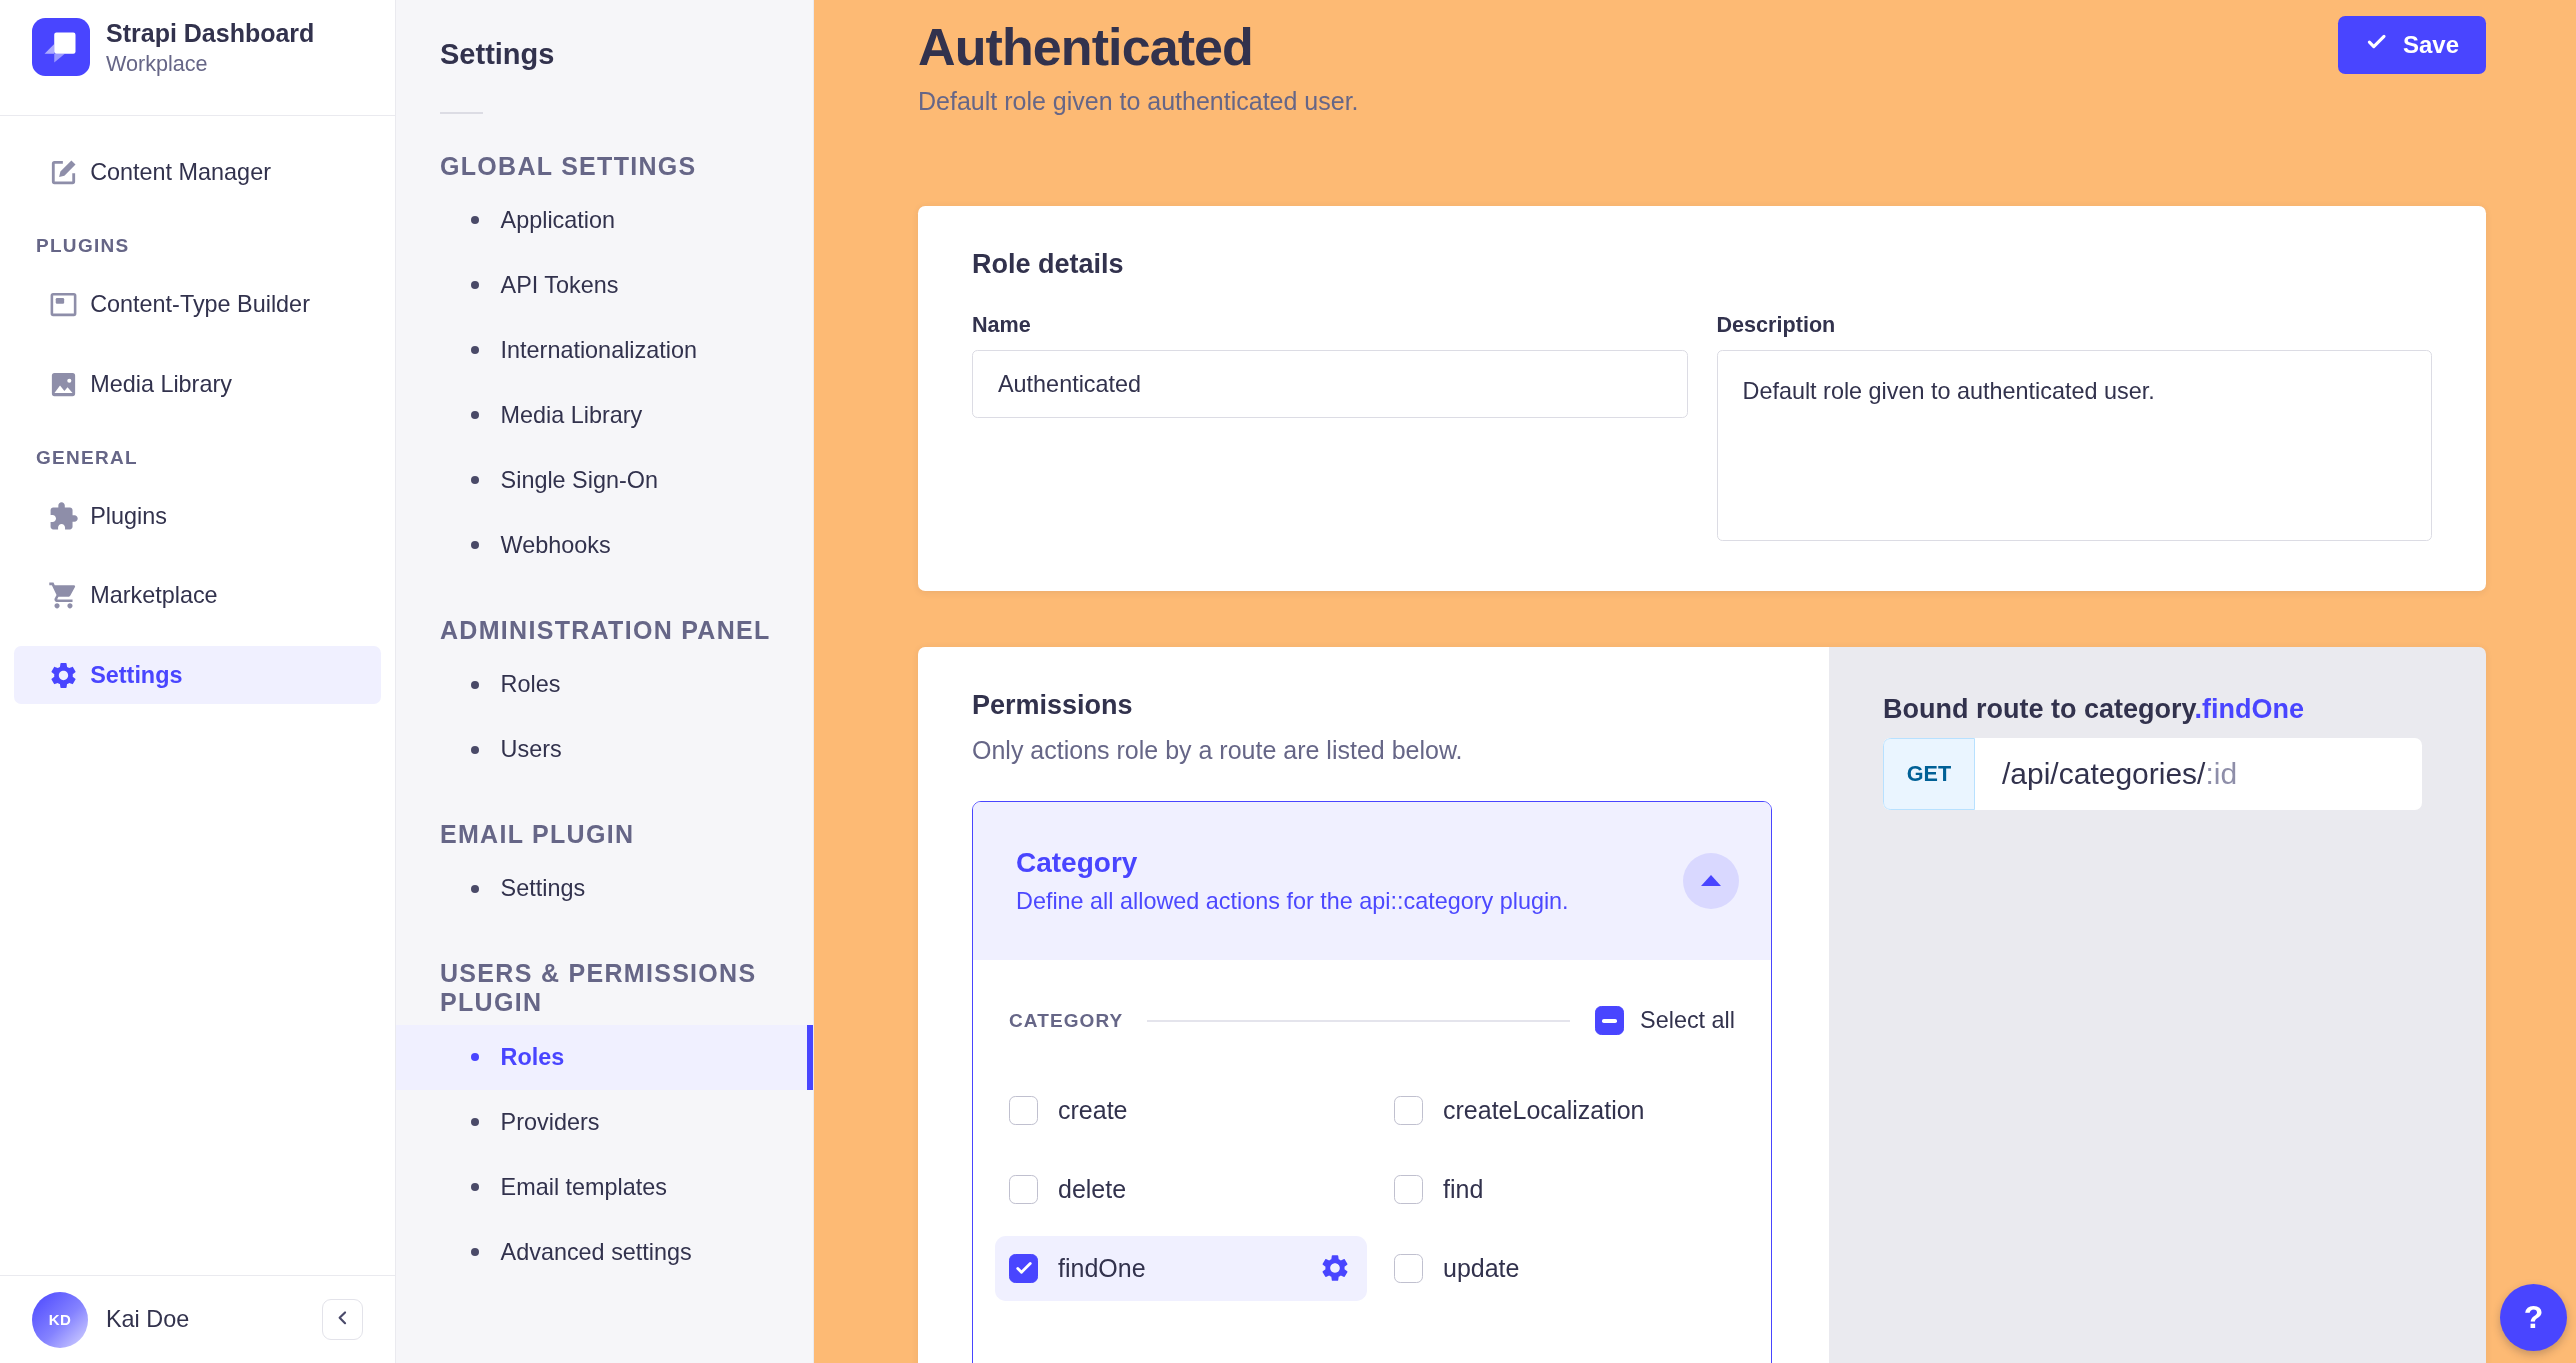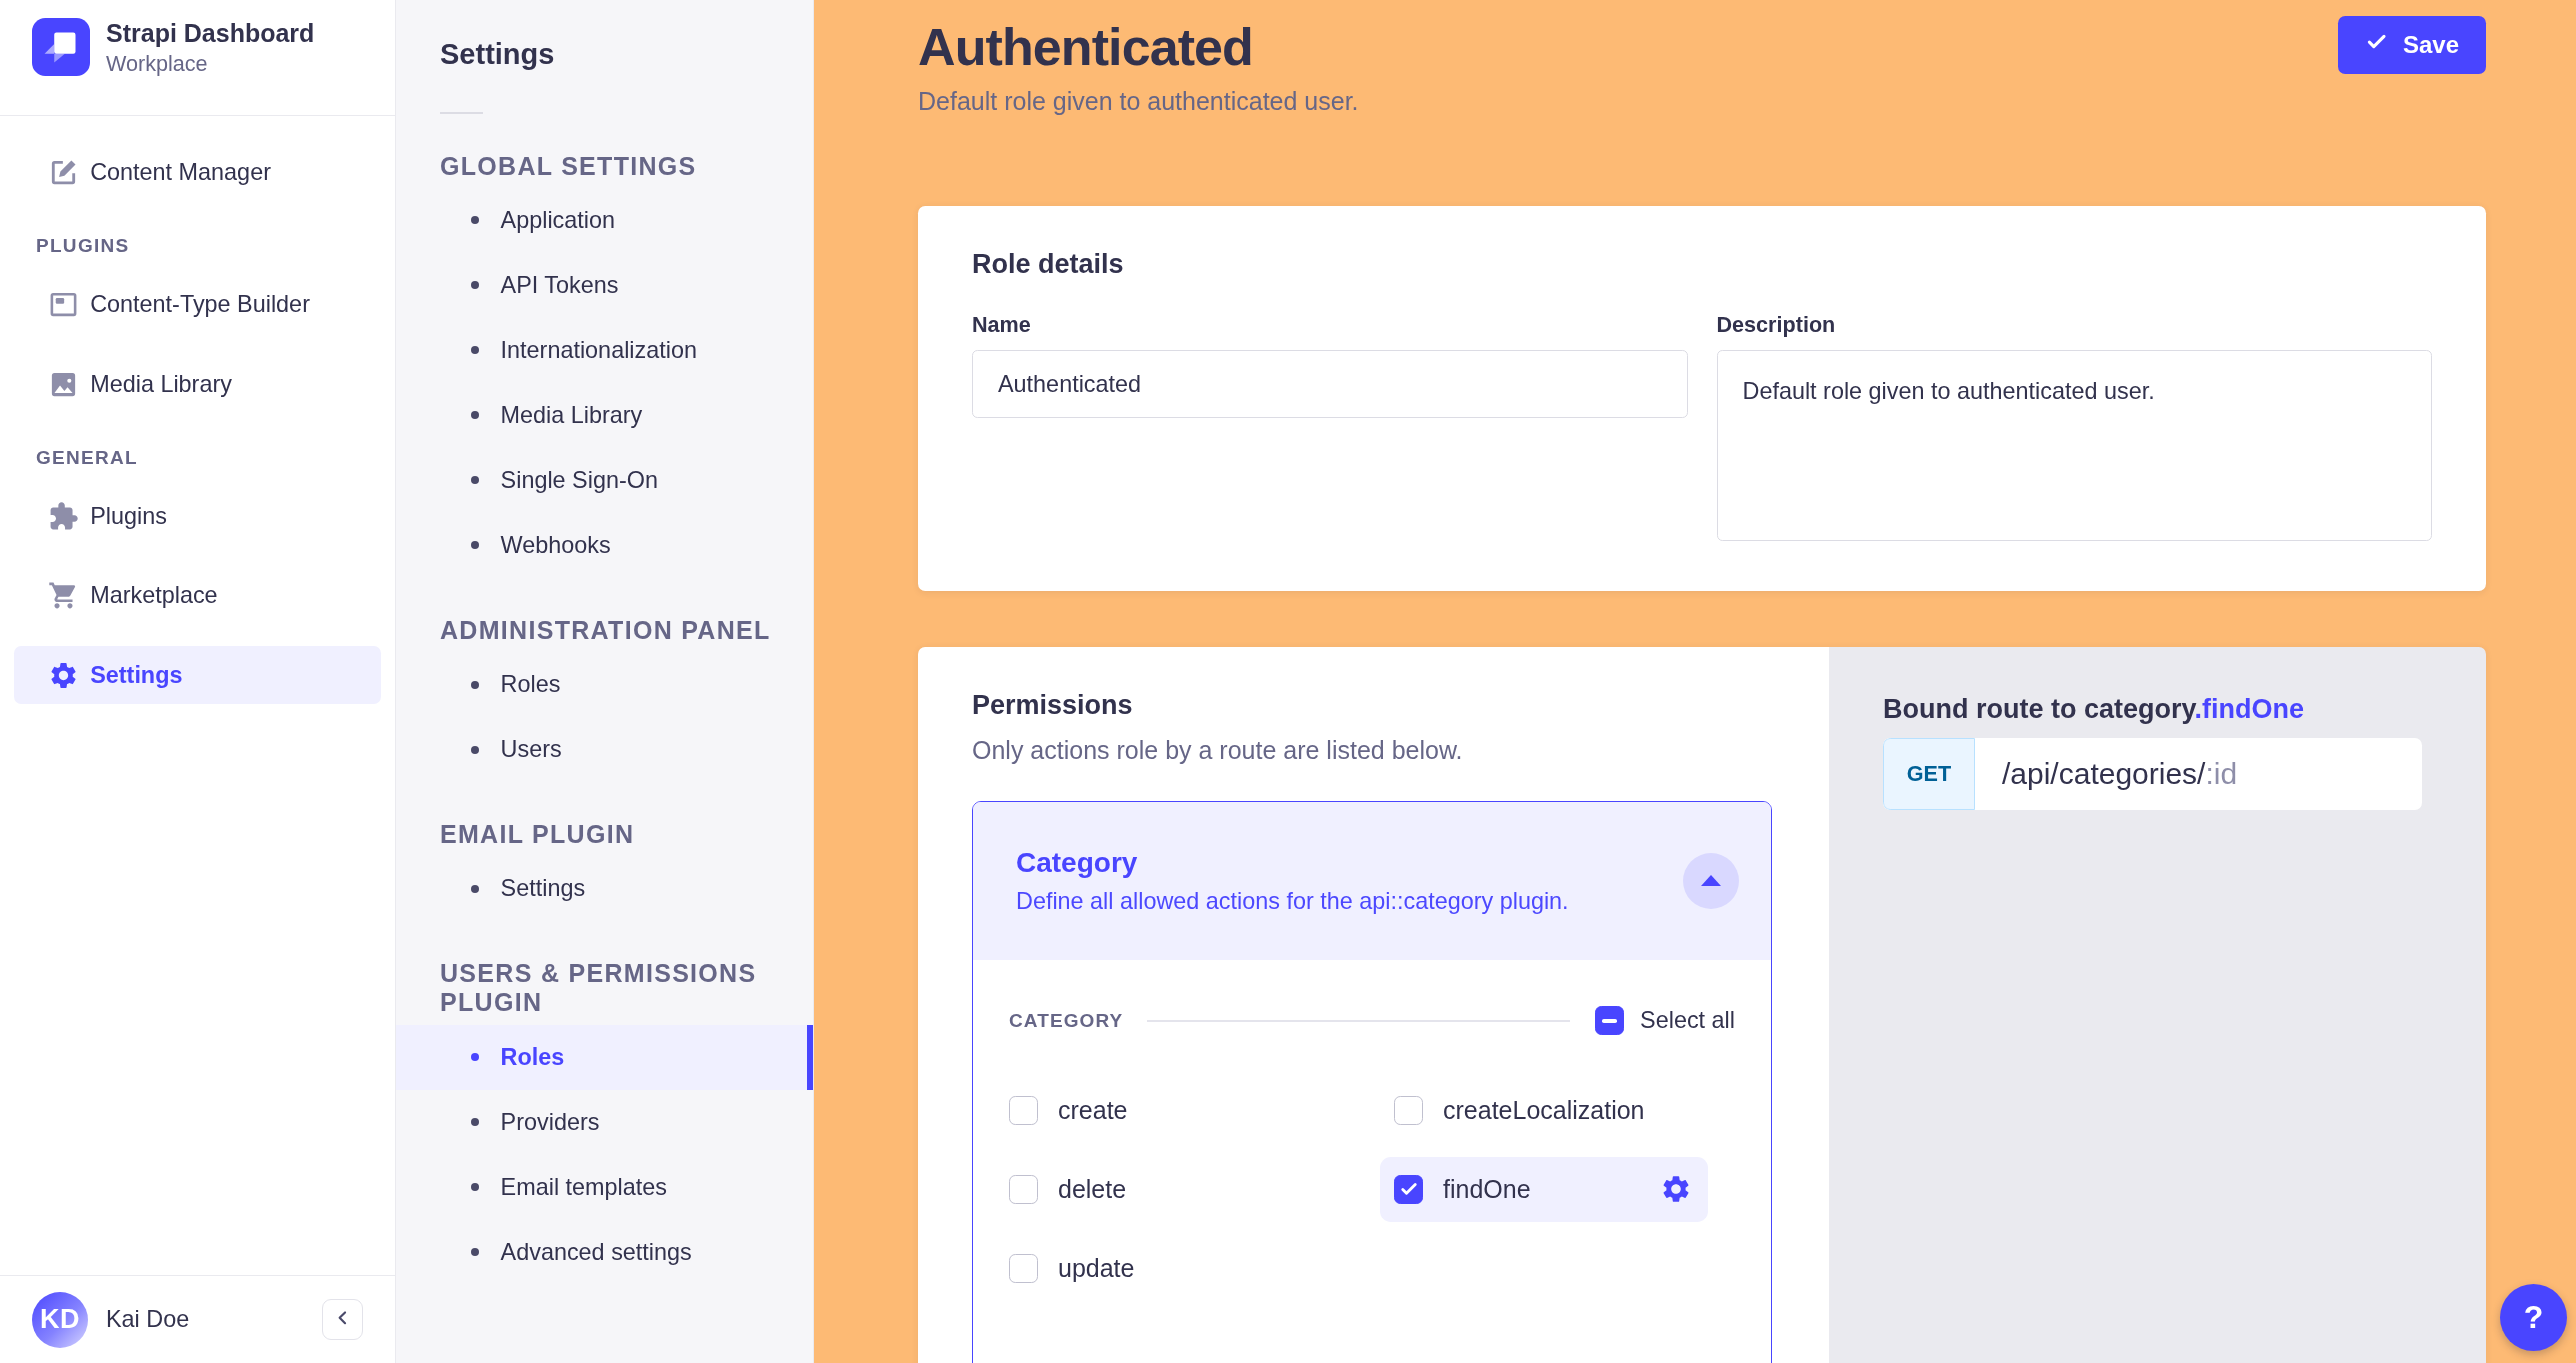--- a/index.html
+++ b/index.html
@@ -25,21 +25,21 @@
   .nav-item.active { background:#f0f0ff; }
   .nav-item.active .nav-ico { color:#4945ff; }
   .nav-item.active .nav-label { color:#4945ff; font-weight:600; }
   .nav-section-title { font-size:19px; font-weight:700; letter-spacing:1.3px;
     color:#666687; margin:34px 0 18px 21.6px; }
   .nav-footer { position:absolute; left:0; right:0; bottom:0; height:88px;
     border-top:1.8px solid #eaeaef; display:flex; align-items:center;
     padding:0 32px; background:#fff; }
   .avatar { width:56px; height:56px; border-radius:50%; flex:none;
     background:linear-gradient(135deg,#4945ff 0%,#8482ff 55%,#d9d8ff 100%);
-    color:#fff; font-size:27px; font-weight:700; display:flex;
+    color:#fff; font-size:15px; font-weight:700; display:flex;
     align-items:center; justify-content:center; letter-spacing:0.4px; }
   .user-name { margin-left:18px; font-size:23.4px; font-weight:500; color:#32324d; }
   .collapse-btn { margin-left:auto; width:41px; height:41px; background:#fff;
     border:1.8px solid #e3e3ea; border-radius:9px; display:flex; align-items:center;
     justify-content:center; cursor:pointer; }
   .collapse-btn svg { width:21.6px; height:21.6px; }
 
   
   .sub-nav { width:418px; background:#f6f6f9; border-right:0.9px solid #eaeaef;
     flex:none; padding-top:38px; }
@@ -366,20 +366,24 @@
               </div>
               <div class="action-cell">
                 <span class="cb"></span>
                 <span class="action-label">createLocalization</span>
               </div>
               <div class="action-cell">
                 <span class="cb"></span>
                 <span class="action-label">delete</span>
               </div>
               <div class="action-cell">
+                <span class="cb"></span>
+                <span class="action-label">find</span>
+              </div>
+              <div class="action-cell">
                 <span class="action-pill">
                   <span class="cb checked">
                     <svg viewBox="0 0 24 24" fill="none" stroke="#fff" stroke-width="3.4" stroke-linecap="round" stroke-linejoin="round">
                       <path d="M4.5 12.5l4.5 4.5L19.5 6.5"></path>
                     </svg>
                   </span>
                   <span class="action-label">findOne</span>
                   <span class="pill-gear">
                     <svg viewBox="0 0 24 24" fill="currentColor">
                       <path d="M19.14 12.94c.04-.3.06-.61.06-.94s-.02-.64-.07-.94l2.03-1.58c.18-.14.23-.41.12-.61l-1.92-3.32c-.12-.22-.37-.29-.59-.22l-2.39.96c-.5-.38-1.03-.7-1.62-.94l-.36-2.54c-.04-.24-.24-.41-.48-.41h-3.84c-.24 0-.43.17-.47.41l-.36 2.54c-.59.24-1.13.57-1.62.94l-2.39-.96c-.22-.08-.47 0-.59.22L2.74 8.87c-.12.21-.08.47.12.61l2.03 1.58c-.05.3-.09.63-.09.94s.02.64.07.94l-2.03 1.58c-.18.14-.23.41-.12.61l1.92 3.32c.12.22.37.29.59.22l2.39-.96c.5.38 1.03.7 1.62.94l.36 2.54c.05.24.24.41.48.41h3.84c.24 0 .44-.17.47-.41l.36-2.54c.59-.24 1.13-.56 1.62-.94l2.39.96c.22.08.47 0 .59-.22l1.92-3.32c.12-.22.07-.47-.12-.61l-2.01-1.58zM12 15.6c-1.98 0-3.6-1.62-3.6-3.6s1.62-3.6 3.6-3.6 3.6 1.62 3.6 3.6-1.62 3.6-3.6 3.6z"></path>

